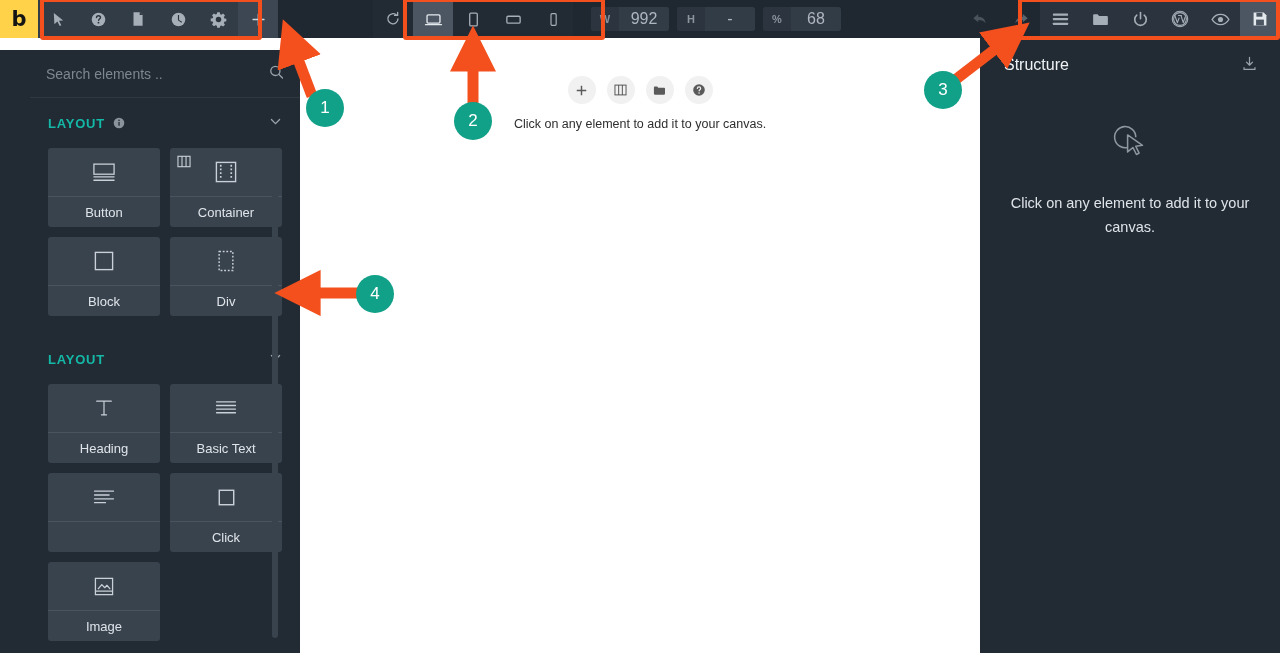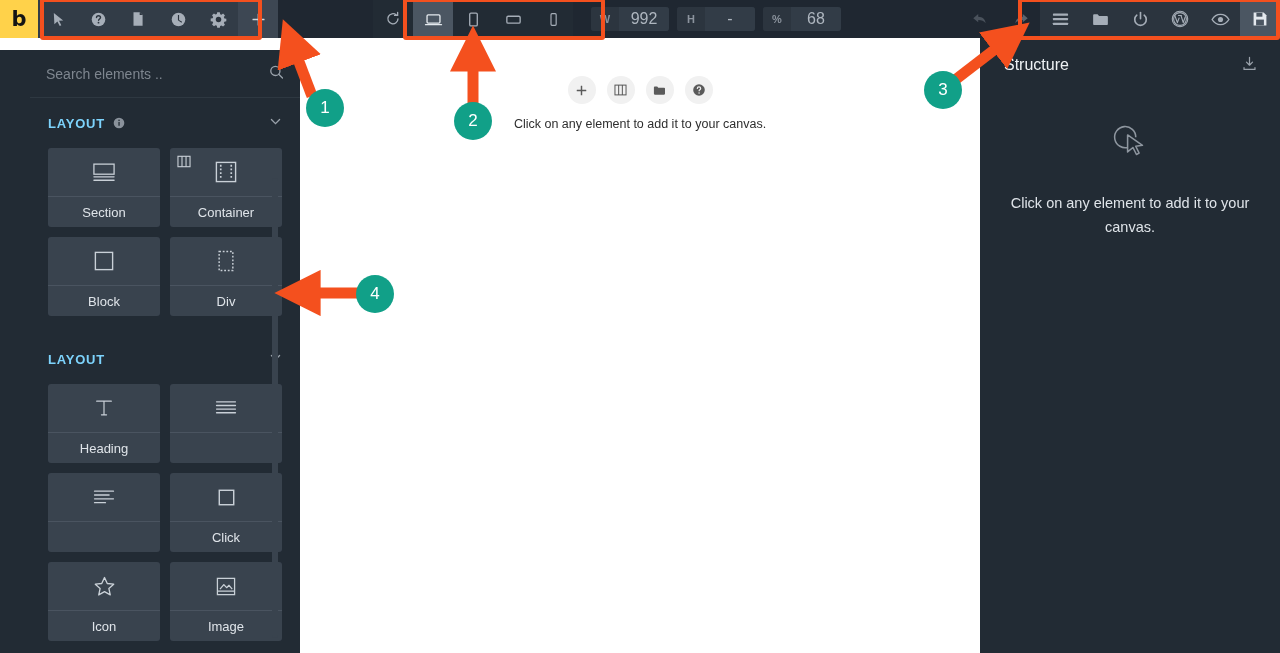--- a/index.html
+++ b/index.html
@@ -109,21 +109,21 @@
   }
 
   .group-head {
     display: flex; align-items: center;
     padding: 0 18px;
     height: 50px;
   }
   .group-title {
     font-size: 13px; font-weight: bold;
     letter-spacing: 0.8px;
-    color: #7dd3fc;
+    color: #14b8a6;
   }
   .info-dot {
     margin-left: 8px;
     color: #8a929b;
     display: flex; align-items: center;
   }
   .chev { margin-left: auto; color: #9aa2ab; }
 
   .tiles {
     display: grid;
@@ -430,21 +430,21 @@
     </div>
 
     <div class="tiles">
       <div class="tile">
         <div class="tile-icon">
           <svg width="26" height="22" viewBox="0 0 28 24" fill="none" stroke="currentColor" stroke-width="1.4">
             <rect x="3" y="3.4" width="22" height="11"></rect>
             <path d="M3 17.2h22M3 21h22" stroke-linecap="round"></path>
           </svg>
         </div>
-        <div class="tile-label">Section</div>
+        <div class="tile-label">Button</div>
       </div>
 
       <div class="tile">
         <span class="tile-corner">
           <svg width="14" height="13" viewBox="0 0 15 14" fill="none" stroke="currentColor" stroke-width="1.2">
             <rect x="1" y="1.4" width="13" height="11.2"></rect>
             <path d="M5.35 1.4v11.2M9.7 1.4v11.2"></path>
           </svg>
         </span>
         <div class="tile-icon">
@@ -495,47 +495,40 @@
         </div>
         <div class="tile-label">Heading</div>
       </div>
 
       <div class="tile">
         <div class="tile-icon">
           <svg width="24" height="20" viewBox="0 0 26 22" fill="none" stroke="currentColor" stroke-width="1.5" stroke-linecap="round">
             <path d="M2.6 4.2h20.8M2.6 8.2h20.8M2.6 12.2h20.8M2.6 16.2h20.8"></path>
           </svg>
         </div>
+        <div class="tile-label">Basic Text</div>
       </div>
 
       <div class="tile">
         <div class="tile-icon">
           <svg width="24" height="20" viewBox="0 0 26 22" fill="none" stroke="currentColor" stroke-width="1.5" stroke-linecap="round">
             <path d="M2.6 4.6h20.8M2.6 8.8h16M2.6 13h20.8M2.6 17.2h12"></path>
           </svg>
         </div>
       </div>
 
       <div class="tile">
         <div class="tile-icon">
           <svg width="19" height="19" viewBox="0 0 20 20" fill="none" stroke="currentColor" stroke-width="1.5">
             <rect x="2.4" y="2.4" width="15.2" height="15.2"></rect>
           </svg>
         </div>
         <div class="tile-label">Click</div>
       </div>
 
-      <div class="tile">
-        <div class="tile-icon">
-          <svg width="23" height="23" viewBox="0 0 24 24" fill="none" stroke="currentColor" stroke-width="1.4" stroke-linejoin="round">
-            <path d="M12 2.6 14.9 8.9 21.6 9.6 16.6 14.1 18 20.8 12 17.4 6 20.8 7.4 14.1 2.4 9.6 9.1 8.9z"></path>
-          </svg>
-        </div>
-        <div class="tile-label">Icon</div>
-      </div>
 
       <div class="tile">
         <div class="tile-icon">
           <svg width="22" height="21" viewBox="0 0 24 23" fill="none" stroke="currentColor" stroke-width="1.4">
             <rect x="2.6" y="2.6" width="18.8" height="17.8"></rect>
             <path d="M2.6 16.6h18.8"></path>
             <path d="M5.4 14.4 9.6 9.4l3.1 3.4 2.6-2.6 3.5 4.2" stroke-linejoin="round"></path>
           </svg>
         </div>
         <div class="tile-label">Image</div>

